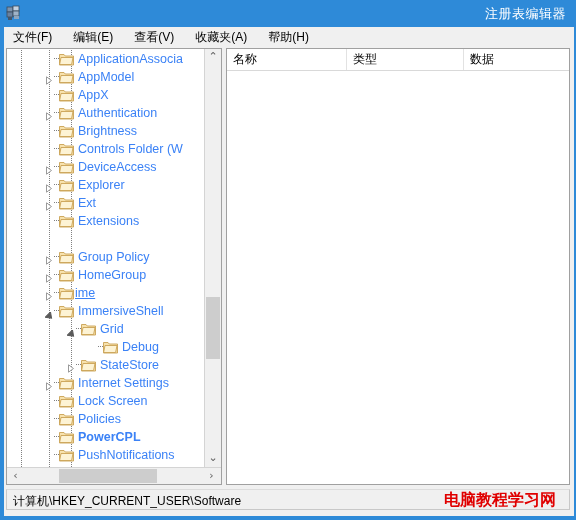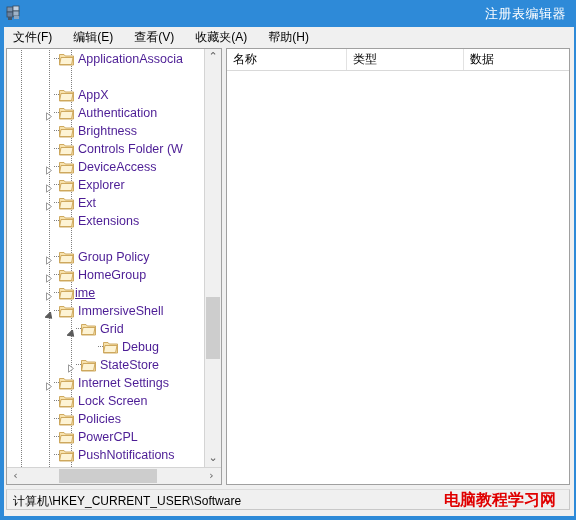--- a/index.html
+++ b/index.html
@@ -126,21 +126,21 @@
     height: 18px;
     line-height: 18px;
     white-space: nowrap;
     font-size: 12.5px;
     cursor: default;
   }
   .tree-row .lbl {
     position: absolute;
     top: 0;
     font-size: 12.5px;
-    color: #4c1d95;
+    color: #3b82f6;
   }
   .ico {
     position: absolute;
     top: 2px;
     width: 15px;
     height: 14px;
   }
 
   
   .guide {
@@ -334,20 +334,31 @@
           <div class="guide" style="left: 42px; height: 432px;"></div>
           <div class="guide" style="left: 64px; height: 432px;"></div>
           <div class="tree-row" style="top: 0px; position: absolute; left: 0px; width: 260px;">
             <div style="position: absolute; left: 47px; top: 8px; width: 7px; height: 1px; background-image: linear-gradient(to right, rgb(128, 128, 128) 1px, transparent 1px); background-size: 2px 1px;"></div>
             <span class="ico" style="left: 52px;"><svg width="15" height="14" viewBox="0 0 15 14">
                 <path d="M0.5 2.5 L5 2.5 L6.3 4 L14.5 4 L14.5 13 L0.5 13 Z" fill="#f7e2ad" stroke="#c9a253" stroke-width="0.9"></path>
                 <path d="M2 5.5 L14 5.5 L12.6 12.5 L0.6 12.5 Z" fill="#fdf3d4" stroke="#c9a253" stroke-width="0.9"></path>
               </svg></span>
             <span class="lbl" style="left: 71px;">ApplicationAssocia</span>
           </div>
+          <div class="tree-row" style="top: 18px; position: absolute; left: 0px; width: 260px;">
+            <div style="position: absolute; left: 47px; top: 8px; width: 7px; height: 1px; background-image: linear-gradient(to right, rgb(128, 128, 128) 1px, transparent 1px); background-size: 2px 1px;"></div>
+            <span style="position: absolute; left: 38px; top: 4px;"><svg width="8" height="9" viewBox="0 0 8 9">
+                <path d="M1.5 0.8 L6.5 4.5 L1.5 8.2 Z" fill="#ffffff" stroke="#9a9a9a" stroke-width="1"></path>
+              </svg></span>
+            <span class="ico" style="left: 52px;"><svg width="15" height="14" viewBox="0 0 15 14">
+                <path d="M0.5 2.5 L5 2.5 L6.3 4 L14.5 4 L14.5 13 L0.5 13 Z" fill="#f7e2ad" stroke="#c9a253" stroke-width="0.9"></path>
+                <path d="M2 5.5 L14 5.5 L12.6 12.5 L0.6 12.5 Z" fill="#fdf3d4" stroke="#c9a253" stroke-width="0.9"></path>
+              </svg></span>
+            <span class="lbl" style="left: 71px;">AppModel</span>
+          </div>
           <div class="tree-row" style="top: 36px; position: absolute; left: 0px; width: 260px;">
             <div style="position: absolute; left: 47px; top: 8px; width: 7px; height: 1px; background-image: linear-gradient(to right, rgb(128, 128, 128) 1px, transparent 1px); background-size: 2px 1px;"></div>
             <span class="ico" style="left: 52px;"><svg width="15" height="14" viewBox="0 0 15 14">
                 <path d="M0.5 2.5 L5 2.5 L6.3 4 L14.5 4 L14.5 13 L0.5 13 Z" fill="#f7e2ad" stroke="#c9a253" stroke-width="0.9"></path>
                 <path d="M2 5.5 L14 5.5 L12.6 12.5 L0.6 12.5 Z" fill="#fdf3d4" stroke="#c9a253" stroke-width="0.9"></path>
               </svg></span>
             <span class="lbl" style="left: 71px;">AppX</span>
           </div>
           <div class="tree-row" style="top: 54px; position: absolute; left: 0px; width: 260px;">
             <div style="position: absolute; left: 47px; top: 8px; width: 7px; height: 1px; background-image: linear-gradient(to right, rgb(128, 128, 128) 1px, transparent 1px); background-size: 2px 1px;"></div>
@@ -511,21 +522,21 @@
             <span class="lbl" style="left: 71px;">Lock Screen</span>
           </div>
           <div class="tree-row" style="top: 360px; position: absolute; left: 0px; width: 260px;">
             <div style="position: absolute; left: 47px; top: 8px; width: 7px; height: 1px; background-image: linear-gradient(to right, rgb(128, 128, 128) 1px, transparent 1px); background-size: 2px 1px;"></div>
             <span class="ico" style="left: 52px;"><svg width="15" height="14" viewBox="0 0 15 14">
                 <path d="M0.5 2.5 L5 2.5 L6.3 4 L14.5 4 L14.5 13 L0.5 13 Z" fill="#f7e2ad" stroke="#c9a253" stroke-width="0.9"></path>
                 <path d="M2 5.5 L14 5.5 L12.6 12.5 L0.6 12.5 Z" fill="#fdf3d4" stroke="#c9a253" stroke-width="0.9"></path>
               </svg></span>
             <span class="lbl" style="left: 71px;">Policies</span>
           </div>
-          <div class="tree-row" style="top: 378px; position: absolute; left: 0px; width: 260px;">
+          <div class="tree-row" style="top: 378px; position: absolute; left: 0px; width: 260px; font-weight: bold;">
             <div style="position: absolute; left: 47px; top: 8px; width: 7px; height: 1px; background-image: linear-gradient(to right, rgb(128, 128, 128) 1px, transparent 1px); background-size: 2px 1px;"></div>
             <span class="ico" style="left: 52px;"><svg width="15" height="14" viewBox="0 0 15 14">
                 <path d="M0.5 2.5 L5 2.5 L6.3 4 L14.5 4 L14.5 13 L0.5 13 Z" fill="#f7e2ad" stroke="#c9a253" stroke-width="0.9"></path>
                 <path d="M2 5.5 L14 5.5 L12.6 12.5 L0.6 12.5 Z" fill="#fdf3d4" stroke="#c9a253" stroke-width="0.9"></path>
               </svg></span>
             <span class="lbl" style="left: 71px;">PowerCPL</span>
           </div>
           <div class="tree-row" style="top: 396px; position: absolute; left: 0px; width: 260px;">
             <div style="position: absolute; left: 47px; top: 8px; width: 7px; height: 1px; background-image: linear-gradient(to right, rgb(128, 128, 128) 1px, transparent 1px); background-size: 2px 1px;"></div>
             <span class="ico" style="left: 52px;"><svg width="15" height="14" viewBox="0 0 15 14">

